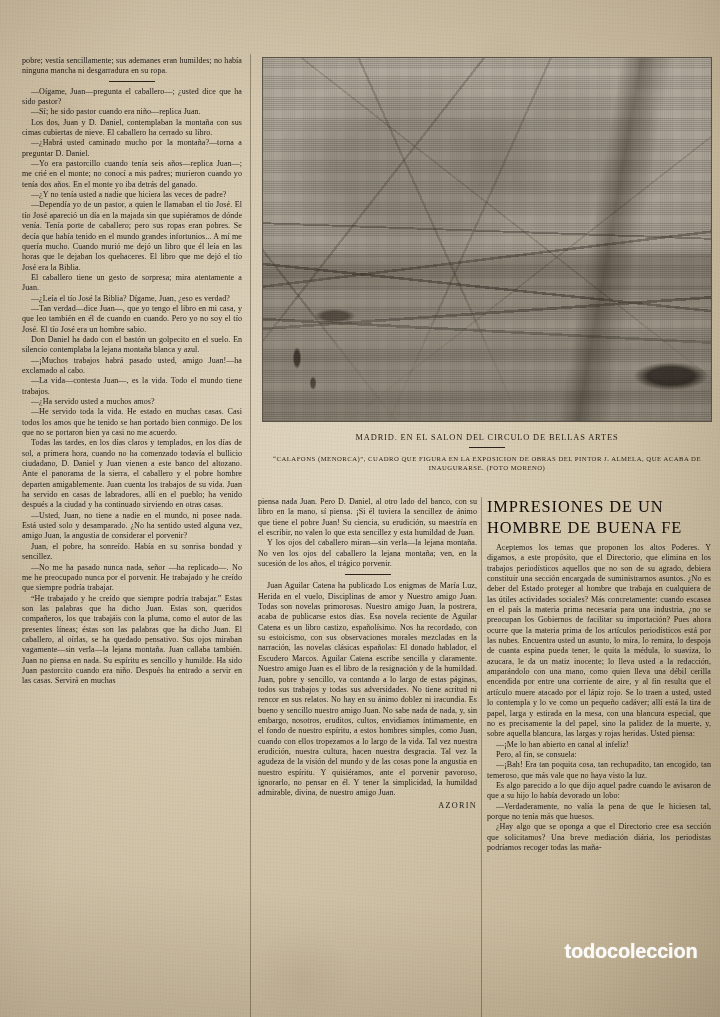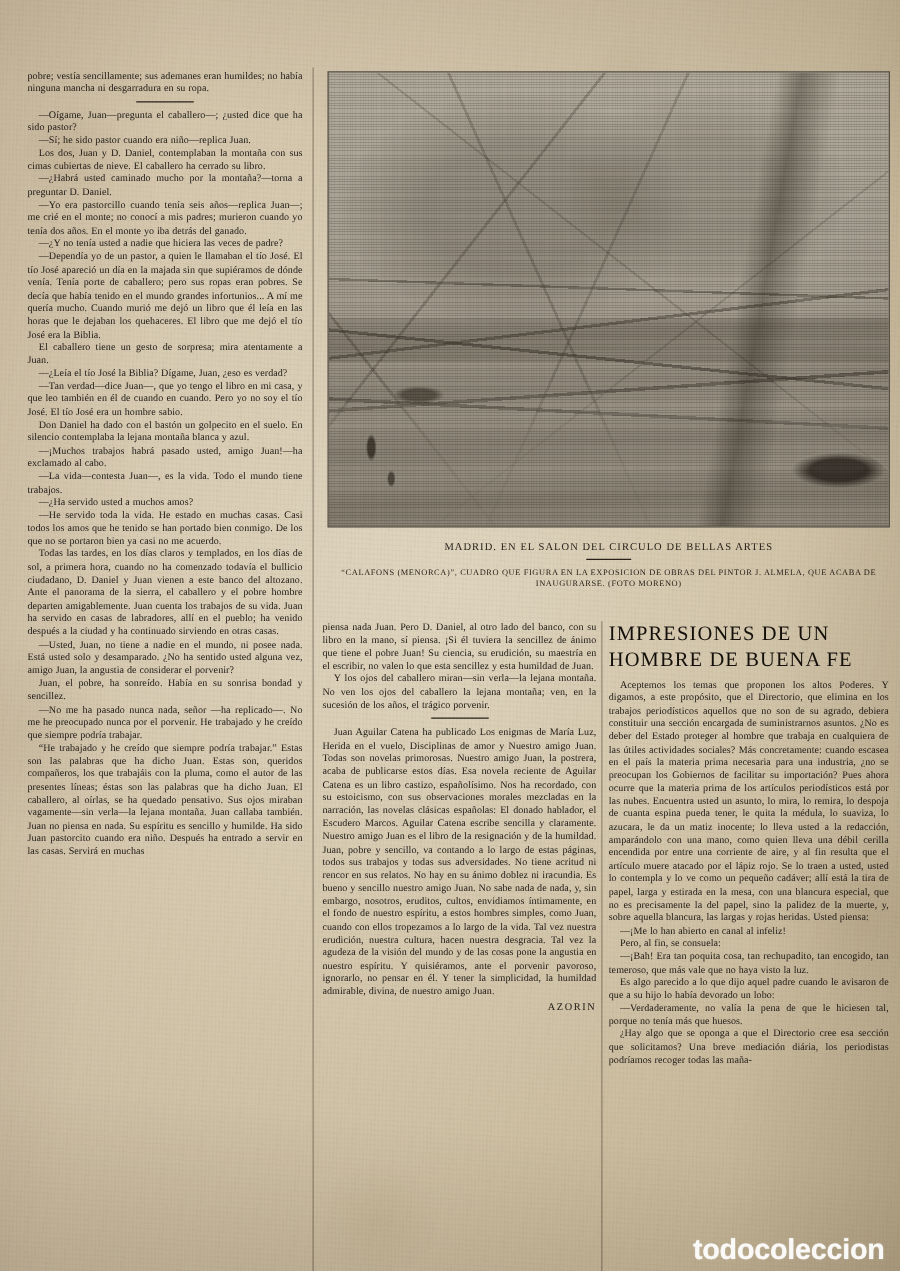--- a/index.html
+++ b/index.html
@@ -249,29 +249,29 @@
     font-size: 8.2px;
     letter-spacing: 1.3px;
     margin-top: 2px;
     color: #1d1814;
   }
 
   
   #watermark {
     position: absolute;
     left: 545px;
-    top: 988px;
+    top: 940px;
     width: 172px;
     height: 22px;
     display: flex;
     align-items: center;
     justify-content: center;
     font-family: "Liberation Sans", sans-serif;
     font-weight: bold;
-    font-size: 23px;
+    font-size: 20px;
     letter-spacing: -0.2px;
     color: #ffffff;
     text-shadow: 0 0 1px rgba(255,255,255,.85);
     opacity: .94;
     pointer-events: none;
   }
 
   
   #ink-fade {
     position: absolute;

